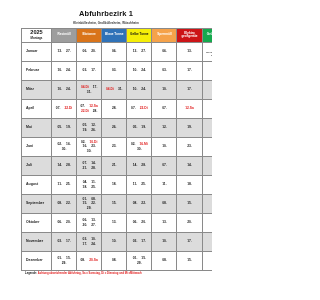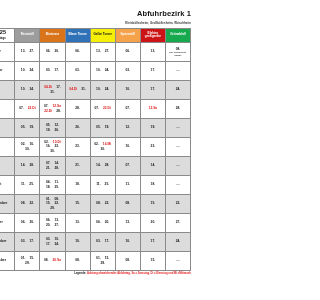--- a/index.html
+++ b/index.html
@@ -7,21 +7,21 @@
     width:212px;height:300px;
     background:#ffffff;
     font-family:"Liberation Sans", sans-serif;
     overflow:hidden;
     color:#111;
   }
   .page{
     width:212px;height:236px;
     box-sizing:border-box;
     padding:0 21px;
-    display:flex;flex-direction:column;align-items:flex-end;
+    display:flex;flex-direction:column;
   }
   .title{
     text-align:center;
     font-size:7.5px;
     font-weight:bold;
     letter-spacing:.1px;
     margin-top:9px;
     color:#111;
   }
   .subtitle{

